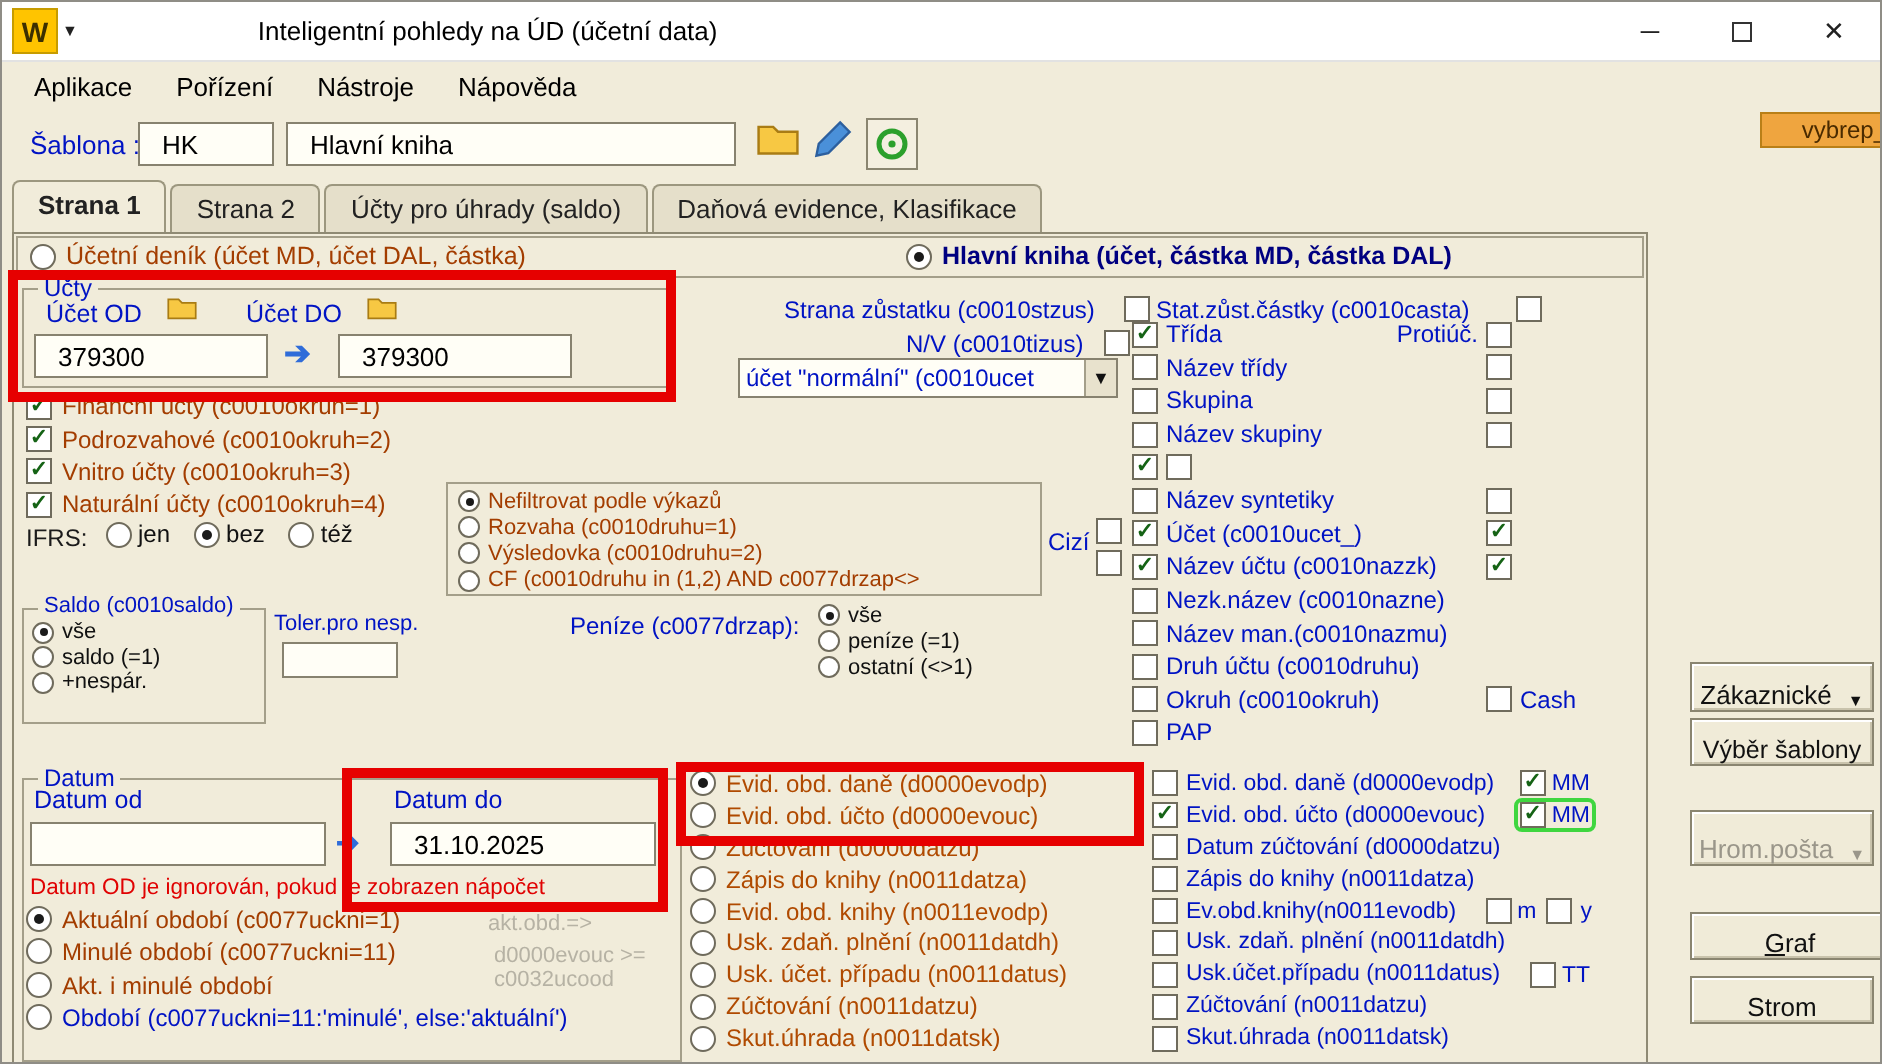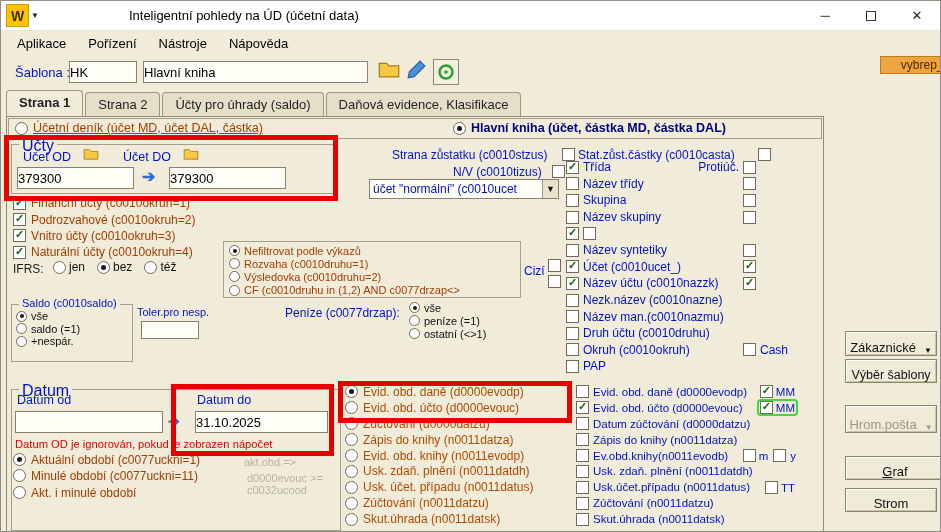--- a/index.html
+++ b/index.html
@@ -13,23 +13,23 @@
 .red{color:#e00202}
 .titlebar{left:0;top:0;width:939px;height:30px;background:#fff;border-bottom:1px solid #e2e2e2;display:flex;align-items:center}
 .applogo{width:23px;height:23px;background:#ffc400;border:1px solid #c79c00;color:#3c2f00;font-weight:bold;display:flex;align-items:center;justify-content:center;margin-left:5px;font-size:14px}
 .logocaret{font-size:8px;margin-left:2px;color:#222}
 .title{margin-left:90px;font-size:13px;color:#000}
 .wctrls{margin-left:auto;display:flex}
 .wbtn{width:46px;height:29px;display:flex;align-items:center;justify-content:center;font-size:13px;color:#222}
 .maxglyph{width:10px;height:10px;border:1px solid #333;display:inline-block}
 .menubar{left:0;top:30px;width:939px;height:24px;display:flex;align-items:center;padding-left:6px;gap:2px}
 .menuitem{padding:3px 10px;font-size:13px;color:#000}
-.inp{background:#fffef6;border:1px solid #87826f;height:22px;font:13px "Liberation Sans",sans-serif;padding:1px 0;color:#000}
+.inp{background:#fffef6;border:1px solid #87826f;height:22px;font:13px "Liberation Sans",sans-serif;padding:1px 11px;color:#000}
 .gbox{border:1px solid #a49f8a}
-.glbl{position:absolute;top:-8px;left:7px;background:#f1ecda;padding:0 3px;font-size:16px;white-space:nowrap}
+.glbl{position:absolute;top:-8px;left:7px;background:#f1ecda;padding:0 3px;font-size:12px;white-space:nowrap}
 .cb{width:13px;height:13px;min-width:13px;background:#fff;border:1px solid #6f6b5c;display:inline-flex;align-items:center;justify-content:center}
 .cb.on::after{content:"✓";font-size:11px;font-weight:bold;color:#156315;margin-top:-2px}
 .rb{width:13px;height:13px;min-width:13px;background:#fff;border:1px solid #6f6b5c;border-radius:50%;display:inline-flex;align-items:center;justify-content:center}
 .rb.on::after{content:"";width:5px;height:5px;border-radius:50%;background:#1a1a1a}
 .rb.sm,.cb.sm{width:11px;height:11px;min-width:11px}
 .rb.sm.on::after{width:4px;height:4px}
 .tabsrow{left:5px;top:90px;display:flex;align-items:flex-end;height:26px}
 .tab{padding:4px 12px 5px;border:1px solid #9c977f;border-bottom:none;background:#e5dfca;border-radius:4px 4px 0 0;margin-right:2px;font-size:13px;color:#222;white-space:nowrap}
 .tab.on{background:#f1ecda;font-weight:bold;padding-bottom:7px}
 .panel{left:5px;top:115px;width:818px;height:416px;border:1px solid #8f8a74}
@@ -115,21 +115,21 @@
       <div class="tab">Strana 2</div>
       <div class="tab">Účty pro úhrady (saldo)</div>
       <div class="tab">Daňová evidence, Klasifikace</div>
     </div>
 
   <div class="abs panel"></div>
 
   <div class="abs" style="left:7px;top:117px;width:814px;height:21px;border:1px solid #a49f8a"></div>
   <div class="abs" style="left:14px;top:120px;display:flex;gap:5px;align-items:center">
     <span class="rb"></span>
-    <span class="maroon" style="font-size:12.5px;text-decoration:underline">Účetní deník (účet MD, účet DAL, částka)</span>
+    <span class="maroon" style="font-size:12.5px;">Účetní deník (účet MD, účet DAL, částka)</span>
   </div>
   <div class="abs" style="left:452px;top:120px;display:flex;gap:5px;align-items:center">
     <span class="rb on"></span>
     <span class="navy" style="font-size:12.5px">Hlavní kniha (účet, částka MD, částka DAL)</span>
   </div>
 
   <div class="abs gbox" style="left:10px;top:143px;width:325px;height:50px">
     <span class="glbl blue">Účty</span>
   </div>
   <span class="abs blue" style="left:22px;top:149px;font-size:12.5px">Účet OD</span>
@@ -388,20 +388,24 @@
       <div class="drow">
         <span class="rb"></span>
         <span class="lbl">Minulé období (c0077uckni=11)</span>
       </div>
 
       <div class="drow">
         <span class="rb"></span>
         <span class="lbl">Akt. i minulé období</span>
       </div>
 
+      <div class="drow">
+        <span class="rb"></span>
+        <span class="lbl on">Období (c0077uckni=11:'minulé', else:'aktuální')</span>
+      </div>
     </div>
   <span class="abs grey" style="left:243px;top:455px;font-size:11px">akt.obd.=&gt;</span>
   <span class="abs grey" style="left:246px;top:471px;font-size:11px">d0000evouc &gt;=</span>
   <span class="abs grey" style="left:246px;top:483px;font-size:11px">c0032ucood</span>
 
   <div class="abs" style="left:344px;top:383px;width:232px">
 
       <div class="mrow">
         <span class="rb on"></span>
         <span class="lbl">Evid. obd. daně (d0000evodp)</span>

